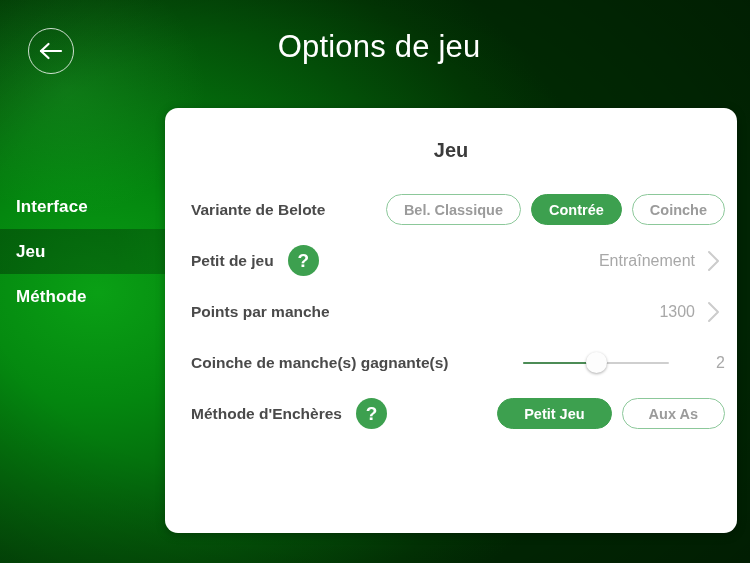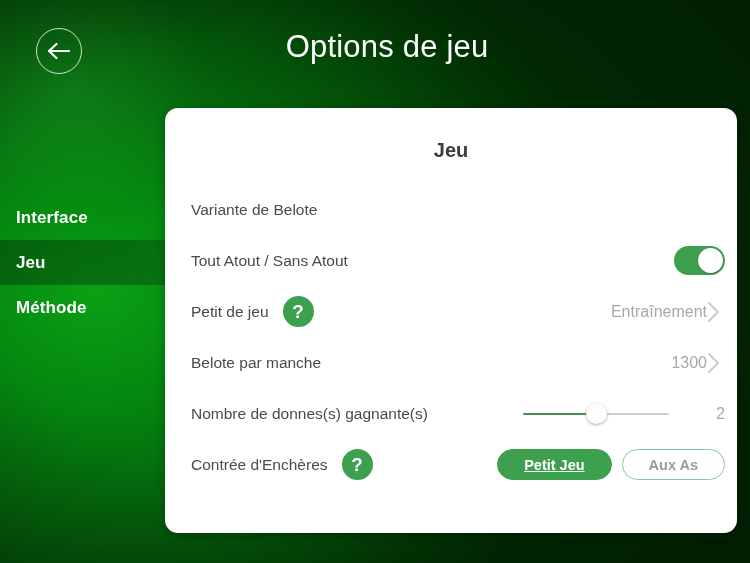--- a/index.html
+++ b/index.html
@@ -24,21 +24,21 @@
     position: absolute; inset: 0;
     background: radial-gradient(ellipse 760px 560px at 38% 46%, rgba(0,0,0,0) 40%, rgba(0,0,0,0.42) 100%);
   }
   .bg-sheen {
     position: absolute; left: 0; top: 0; width: 330px; height: 300px;
     background: radial-gradient(ellipse 200px 180px at 20% 30%, rgba(60,200,70,0.18), rgba(0,0,0,0) 70%);
   }
 
   
   .header {
-    position: absolute; left: 12px; top: 0; width: 726px; height: 104px;
+    position: absolute; left: 4px; top: 0; width: 726px; height: 104px;
   }
   .back-button {
     position: absolute; left: 24px; top: 28px;
     width: 46px; height: 46px;
     border-radius: 50%;
     border: 1.6px solid rgba(255,255,255,0.80);
     display: flex; align-items: center; justify-content: center;
     cursor: pointer;
   }
   .back-button svg { display: block; }
@@ -46,21 +46,21 @@
     position: absolute; left: 0; top: 29px; width: 750px;
     text-align: center;
     color: #ffffff;
     font-size: 31px;
     font-weight: 400;
     letter-spacing: 0.2px;
   }
 
   
   .sidebar {
-    position: absolute; left: 0; top: 195px; width: 166px;
+    position: absolute; left: 0; top: 184px; width: 166px;
   }
   .sidebar-item {
     position: relative;
     height: 45px;
     display: flex; align-items: center;
     padding-left: 16px;
     color: #ffffff;
     font-size: 17px;
     font-weight: bold;
     cursor: pointer;
@@ -93,21 +93,21 @@
   .row {
     position: relative;
     height: 51px;
     display: flex;
     align-items: center;
     padding: 0 12px 0 26px;
   }
   .row-label {
     color: #4a4a4a;
     font-size: 15.5px;
-    font-weight: normal;
+    font-weight: bold;
     white-space: nowrap;
   }
   .help-badge {
     width: 31px; height: 31px;
     border-radius: 50%;
     background: #3da04f;
     color: #ffffff;
     font-size: 19px;
     font-weight: bold;
     display: flex; align-items: center; justify-content: center;
@@ -153,20 +153,21 @@
     border-radius: 50%;
     background: #ffffff;
     box-shadow: 0 1px 2px rgba(0,0,0,0.28);
   }
 
   
   .value-text {
     color: #a8a8a8;
     font-size: 16px;
     font-weight: normal;
+    margin-right: 12px;
     white-space: nowrap;
   }
   .chevron {
     width: 14px; height: 24px;
     flex: 0 0 auto;
     margin-right: 4px;
   }
 
   
   .slider {
@@ -238,70 +239,68 @@
 </div>
 
 <div class="panel">
   <div class="panel-title">Jeu</div>
 
   <div class="rows">
 
     <div class="row">
       <span class="row-label">Variante de Belote</span>
       <span class="spacer"></span>
-    </div>
-
-    <div class="row">
-      <span class="row-label">Tout Atout / Sans Atout</span>
-      <span class="spacer"></span>
-      <div class="toggle">
-        <div class="knob"></div>
+      <div class="seg-group">
+        <div class="seg">Bel. Classique</div>
+        <div class="seg active">Contrée</div>
+        <div class="seg">Coinche</div>
       </div>
     </div>
+
 
     <div class="row">
       <span class="row-label">Petit de jeu</span>
       <span class="help-badge">?</span>
       <span class="spacer"></span>
       <span class="value-text">Entraînement</span>
       <span class="chevron">
         <svg width="14" height="24" viewBox="0 0 14 24">
           <path d="M2 3 L11 12 L2 21" stroke="#cccccc" stroke-width="2" fill="none" stroke-linecap="round" stroke-linejoin="round"></path>
         </svg>
       </span>
     </div>
 
     <div class="row">
-      <span class="row-label">Belote par manche</span>
+      <span class="row-label">Points par manche</span>
       <span class="spacer"></span>
       <span class="value-text">1300</span>
       <span class="chevron">
         <svg width="14" height="24" viewBox="0 0 14 24">
           <path d="M2 3 L11 12 L2 21" stroke="#cccccc" stroke-width="2" fill="none" stroke-linecap="round" stroke-linejoin="round"></path>
         </svg>
       </span>
     </div>
 
     <div class="row">
-      <span class="row-label">Nombre de donnes(s) gagnante(s)</span>
+      <span class="row-label">Coinche de manche(s) gagnante(s)</span>
       <span class="spacer"></span>
       <div class="slider" style="width:146px;">
         <div class="track">
           <div class="fill" id="fill-manches" style="width: 50%;"></div>
           <div class="thumb" id="thumb-manches" style="left: 50%;"></div>
         </div>
       </div>
       <span class="slider-value">2</span>
     </div>
 
 
     <div class="row">
-      <span class="row-label">Contrée d'Enchères</span>
+      <span class="row-label">Méthode d'Enchères</span>
       <span class="help-badge">?</span>
       <span class="spacer"></span>
       <div class="seg-group">
-        <div class="seg active" style="padding:12px 26px;text-decoration:underline;">Petit Jeu</div>
+        <div class="seg active" style="padding:12px 26px;">Petit Jeu</div>
         <div class="seg" style="padding:0 26px;">Aux As</div>
       </div>
     </div>
 
   </div>
 </div>
 
 </body></html>

